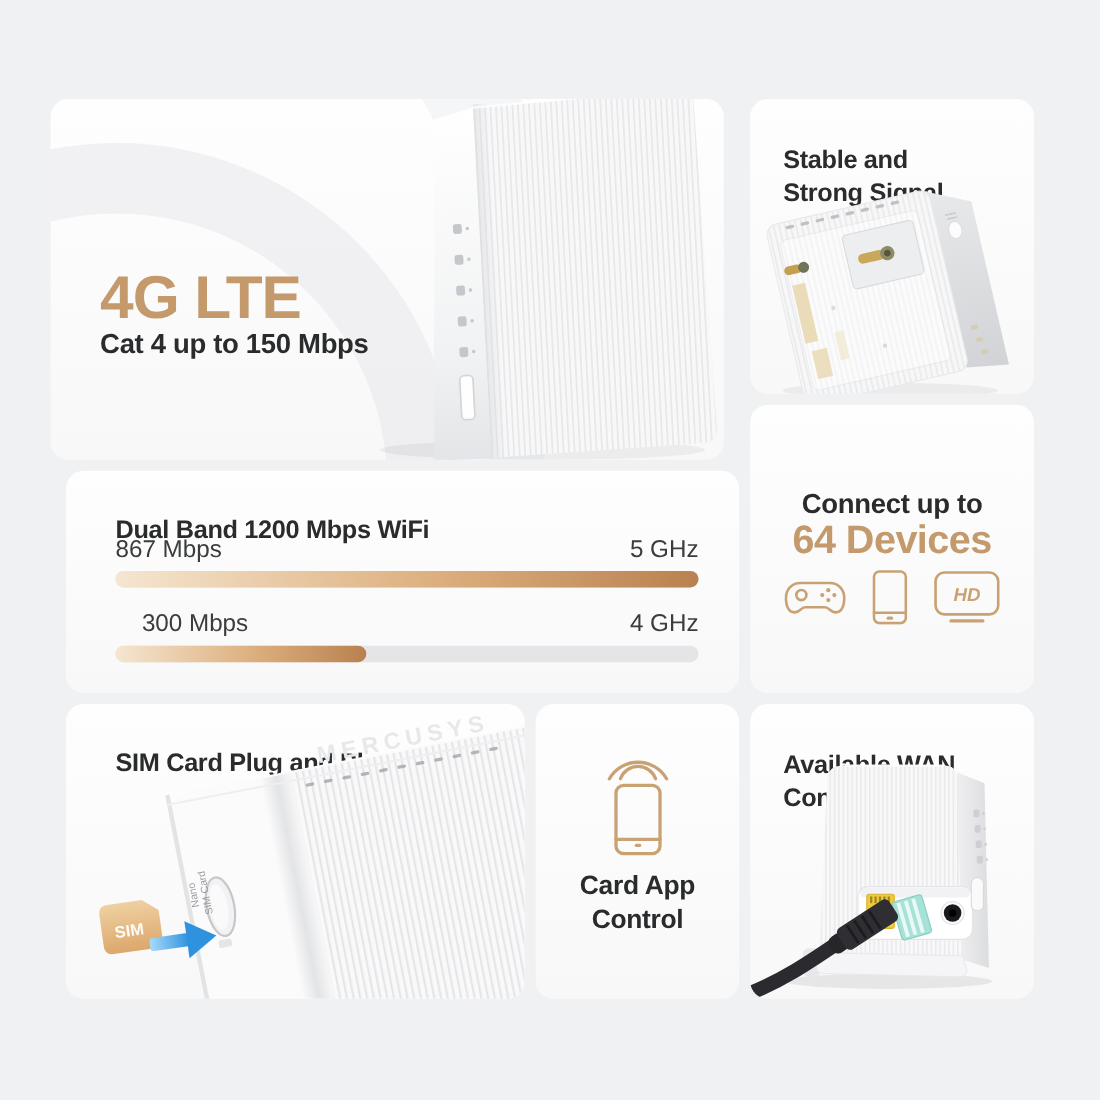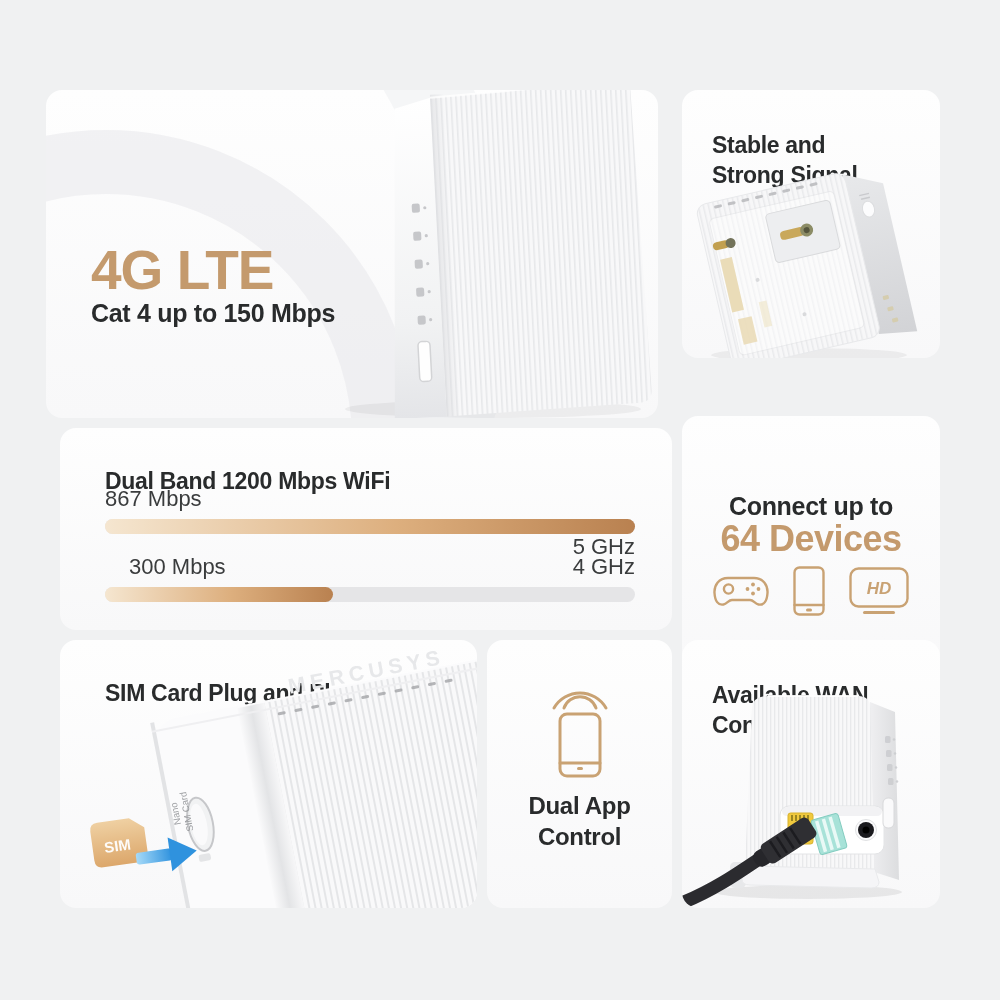--- a/index.html
+++ b/index.html
@@ -8,40 +8,40 @@
     position:relative;width:1000px;height:1000px;background:#F0F1F2;
     font-family:"Liberation Sans",sans-serif;overflow:hidden;
   }
   .card{
     position:absolute;border-radius:16px;overflow:hidden;
     background:linear-gradient(180deg,#FEFEFE 0%,#F8F8F9 100%);
   }
   #card-lte    {left:46px; top:90px;  width:612px;height:328px;}
   #card-signal {left:682px;top:90px;  width:258px;height:268px;}
   #card-wifi   {left:60px; top:428px; width:612px;height:202px;}
-  #card-devices{left:682px;top:368px; width:258px;height:262px;margin-top:48px;}
+  #card-devices{left:682px;top:368px; width:258px;height:262px;}
   #card-sim    {left:60px; top:640px; width:417px;height:268px;}
   #card-app    {left:487px;top:640px; width:185px;height:268px;}
   #card-wan    {left:682px;top:640px; width:258px;height:268px;}
 
   .swirl{position:absolute;border-radius:50%;pointer-events:none;}
   .swirl1{width:620px;height:620px;border:64px solid rgba(231,232,235,0.55);left:-250px;top:40px;}
   .swirl2{width:900px;height:900px;border:80px solid rgba(236,237,239,0.45);left:-430px;top:-260px;}
 
   .t-bold{font-weight:700;color:#292B2C;letter-spacing:-0.3px;}
   .lte-title{position:absolute;left:45px;top:116px;font-size:55px;font-weight:700;
              color:#C49A6D;letter-spacing:-1px;line-height:1;}
   .lte-sub{position:absolute;left:45px;top:184px;font-size:25px;}
   .card-title{position:absolute;font-size:23px;line-height:1.3;}
   #card-signal .card-title,#card-wan .card-title{left:30px;top:22px;}
   #card-wifi .card-title{left:45px;top:20px;}
   #card-sim .card-title{left:45px;top:20px;}
 
   .wifi-label{position:absolute;font-size:22px;color:#3A3C3D;font-weight:400;}
-  .lbl-speed1{left:45px;top:58px;}  .lbl-band1{right:37px;top:58px;margin-top:48px;}
+  .lbl-speed1{left:45px;top:58px;}  .lbl-band1{right:37px;top:58px;}
   .lbl-speed2{left:45px;top:126px;margin-left:24px;} .lbl-band2{right:37px;top:126px;}
   .bar-track{position:absolute;left:45px;width:530px;height:15px;border-radius:8px;background:#E5E5E7;}
   .bar1{top:91px;} .bar2{top:159px;}
   .bar-fill{height:100%;border-radius:8px;
             background:linear-gradient(90deg,#F5E6D0 0%,#DDAF7E 55%,#B98150 100%);}
 
   .dev-line1{position:absolute;width:100%;text-align:center;top:76px;font-size:25px;}
   .dev-line2{position:absolute;width:100%;text-align:center;top:102px;font-size:36px;
              font-weight:700;color:#C49A6D;letter-spacing:-0.5px;}
   .dev-icons{position:absolute;left:0;top:150px;width:100%;display:flex;
@@ -266,21 +266,21 @@
   </section>
 
   <section class="card" id="card-app">
     <svg class="app-icon" width="88" height="96" viewBox="0 0 88 96" fill="none" stroke="#C9A273" stroke-width="3" stroke-linecap="round">
       <path d="M 18 24 A 30 30 0 0 1 70 24"></path>
       <path d="M 28 24 A 17 17 0 0 1 60 24"></path>
       <rect x="24" y="30" width="40" height="62" rx="7"></rect>
       <line x1="24" y1="79" x2="64" y2="79"></line>
       <rect x="41" y="83" width="6" height="3" rx="1.5" fill="#C9A273" stroke="none"></rect>
     </svg>
-    <div class="app-text t-bold"><span>Dual App</span><br>
+    <div class="app-text t-bold"><span>Card App</span><br>
       <span>Control</span></div>
   </section>
 
   <section class="card" id="card-wan">
     <h2 class="card-title t-bold"><span>Available WAN</span><br>
       <span>Connection</span></h2>
 
     <svg class="illus" style="left:0;top:0;" width="258" height="268" viewBox="0 0 258 268">
       <defs>
         <pattern id="ribsD" width="4" height="8" patternUnits="userSpaceOnUse">

